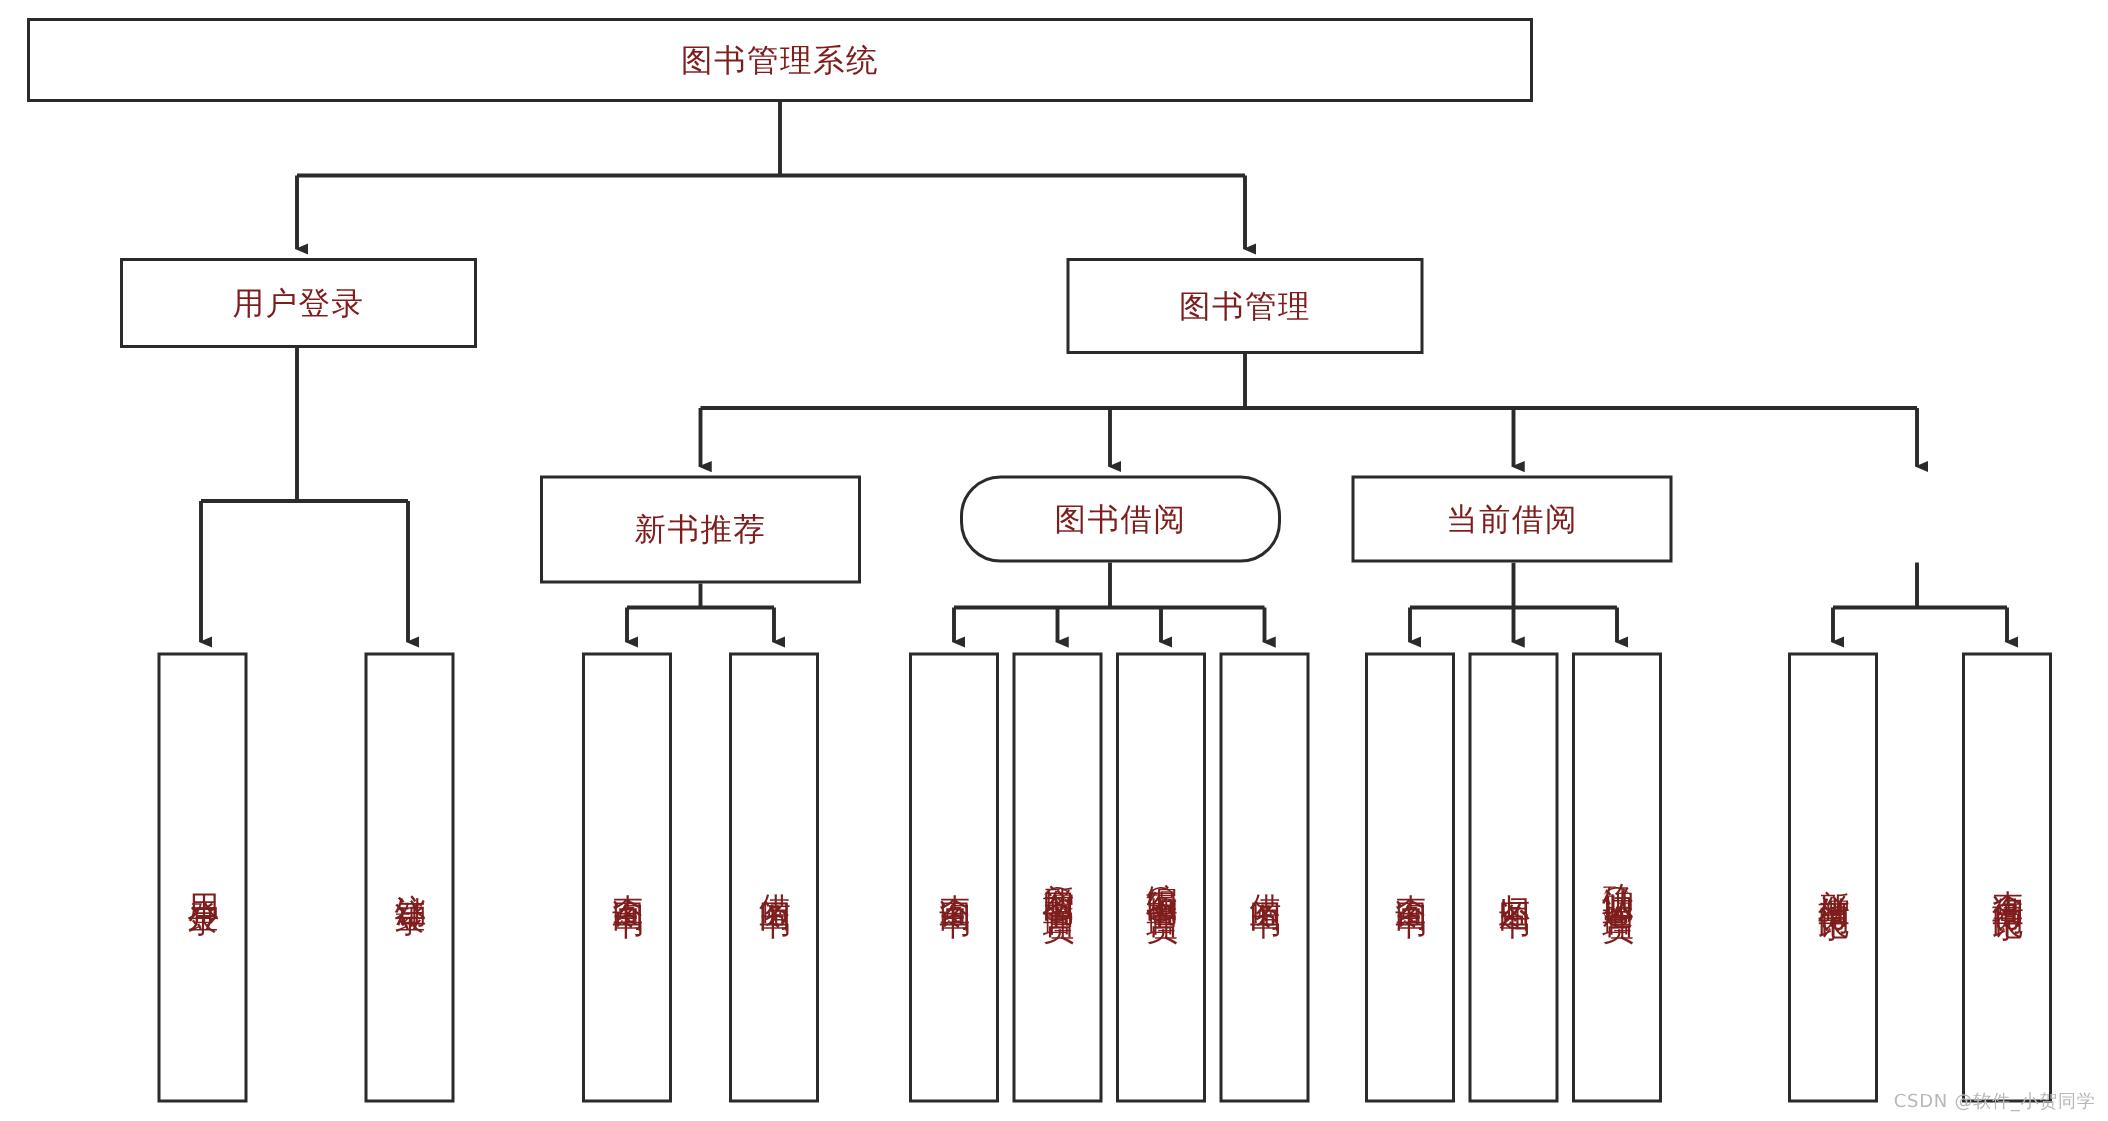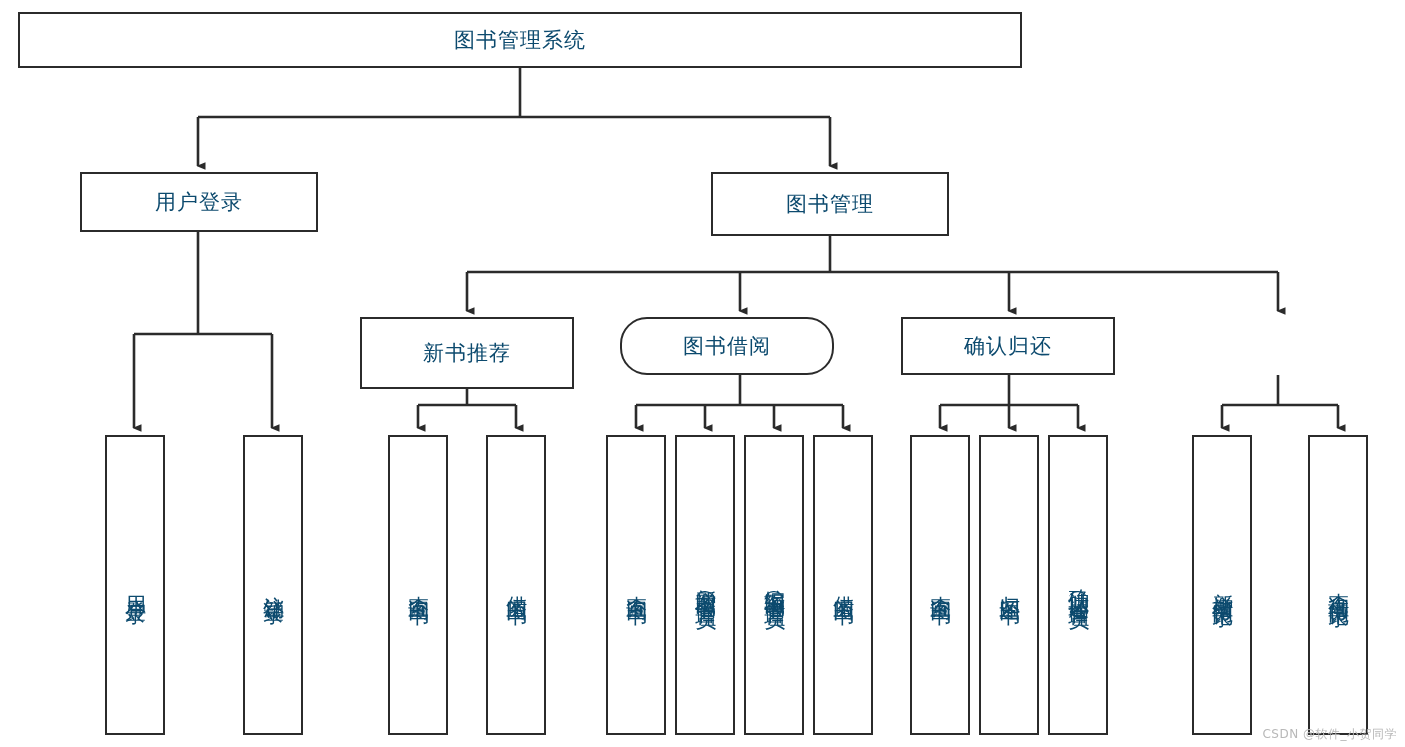--- a/index.html
+++ b/index.html
@@ -27,21 +27,21 @@
   }
   .node {
     position: absolute;
     box-sizing: border-box;
     border: 2px solid #2b2b2b;
     background: #ffffff;
     display: flex;
     align-items: center;
     justify-content: center;
     text-align: center;
-    color: #0c4a6e;
+    color: #7f1d1d;
     z-index: 2;
   }
   .node.horiz {
     font-size: 21px;
     line-height: 1.25;
     letter-spacing: 1px;
   }
   .node.vert {
     writing-mode: vertical-rl;
     text-orientation: upright;
@@ -131,25 +131,25 @@
   <div class="node horiz" style="left:80px; top:172px; width:238px; height:60px;">
     <span>用户登录</span>
   </div>
   <div class="node horiz" style="left:711px; top:172px; width:238px; height:64px;">
     <span>图书管理</span>
   </div>
 
   <div class="node horiz" style="left:360px; top:317px; width:214px; height:72px;">
     <span>新书推荐</span>
   </div>
-  <div class="node horiz" style="left:620px; top:317px; width:214px; height:58px;border-radius:27px;">
+  <div class="node horiz" style="left:640px; top:317px; width:214px; height:58px;border-radius:27px;">
     <span>图书借阅</span>
   </div>
   <div class="node horiz" style="left:901px; top:317px; width:214px; height:58px;">
-    <span>确认归还</span>
+    <span>当前借阅</span>
   </div>
 
   <div class="node vert" style="left:105px; top:435px; width:60px; height:300px;">
     <span>用户登录</span>
   </div>
   <div class="node vert" style="left:243px; top:435px; width:60px; height:300px;">
     <span>注销登录</span>
   </div>
 
   <div class="node vert" style="left:388px; top:435px; width:60px; height:300px;">

